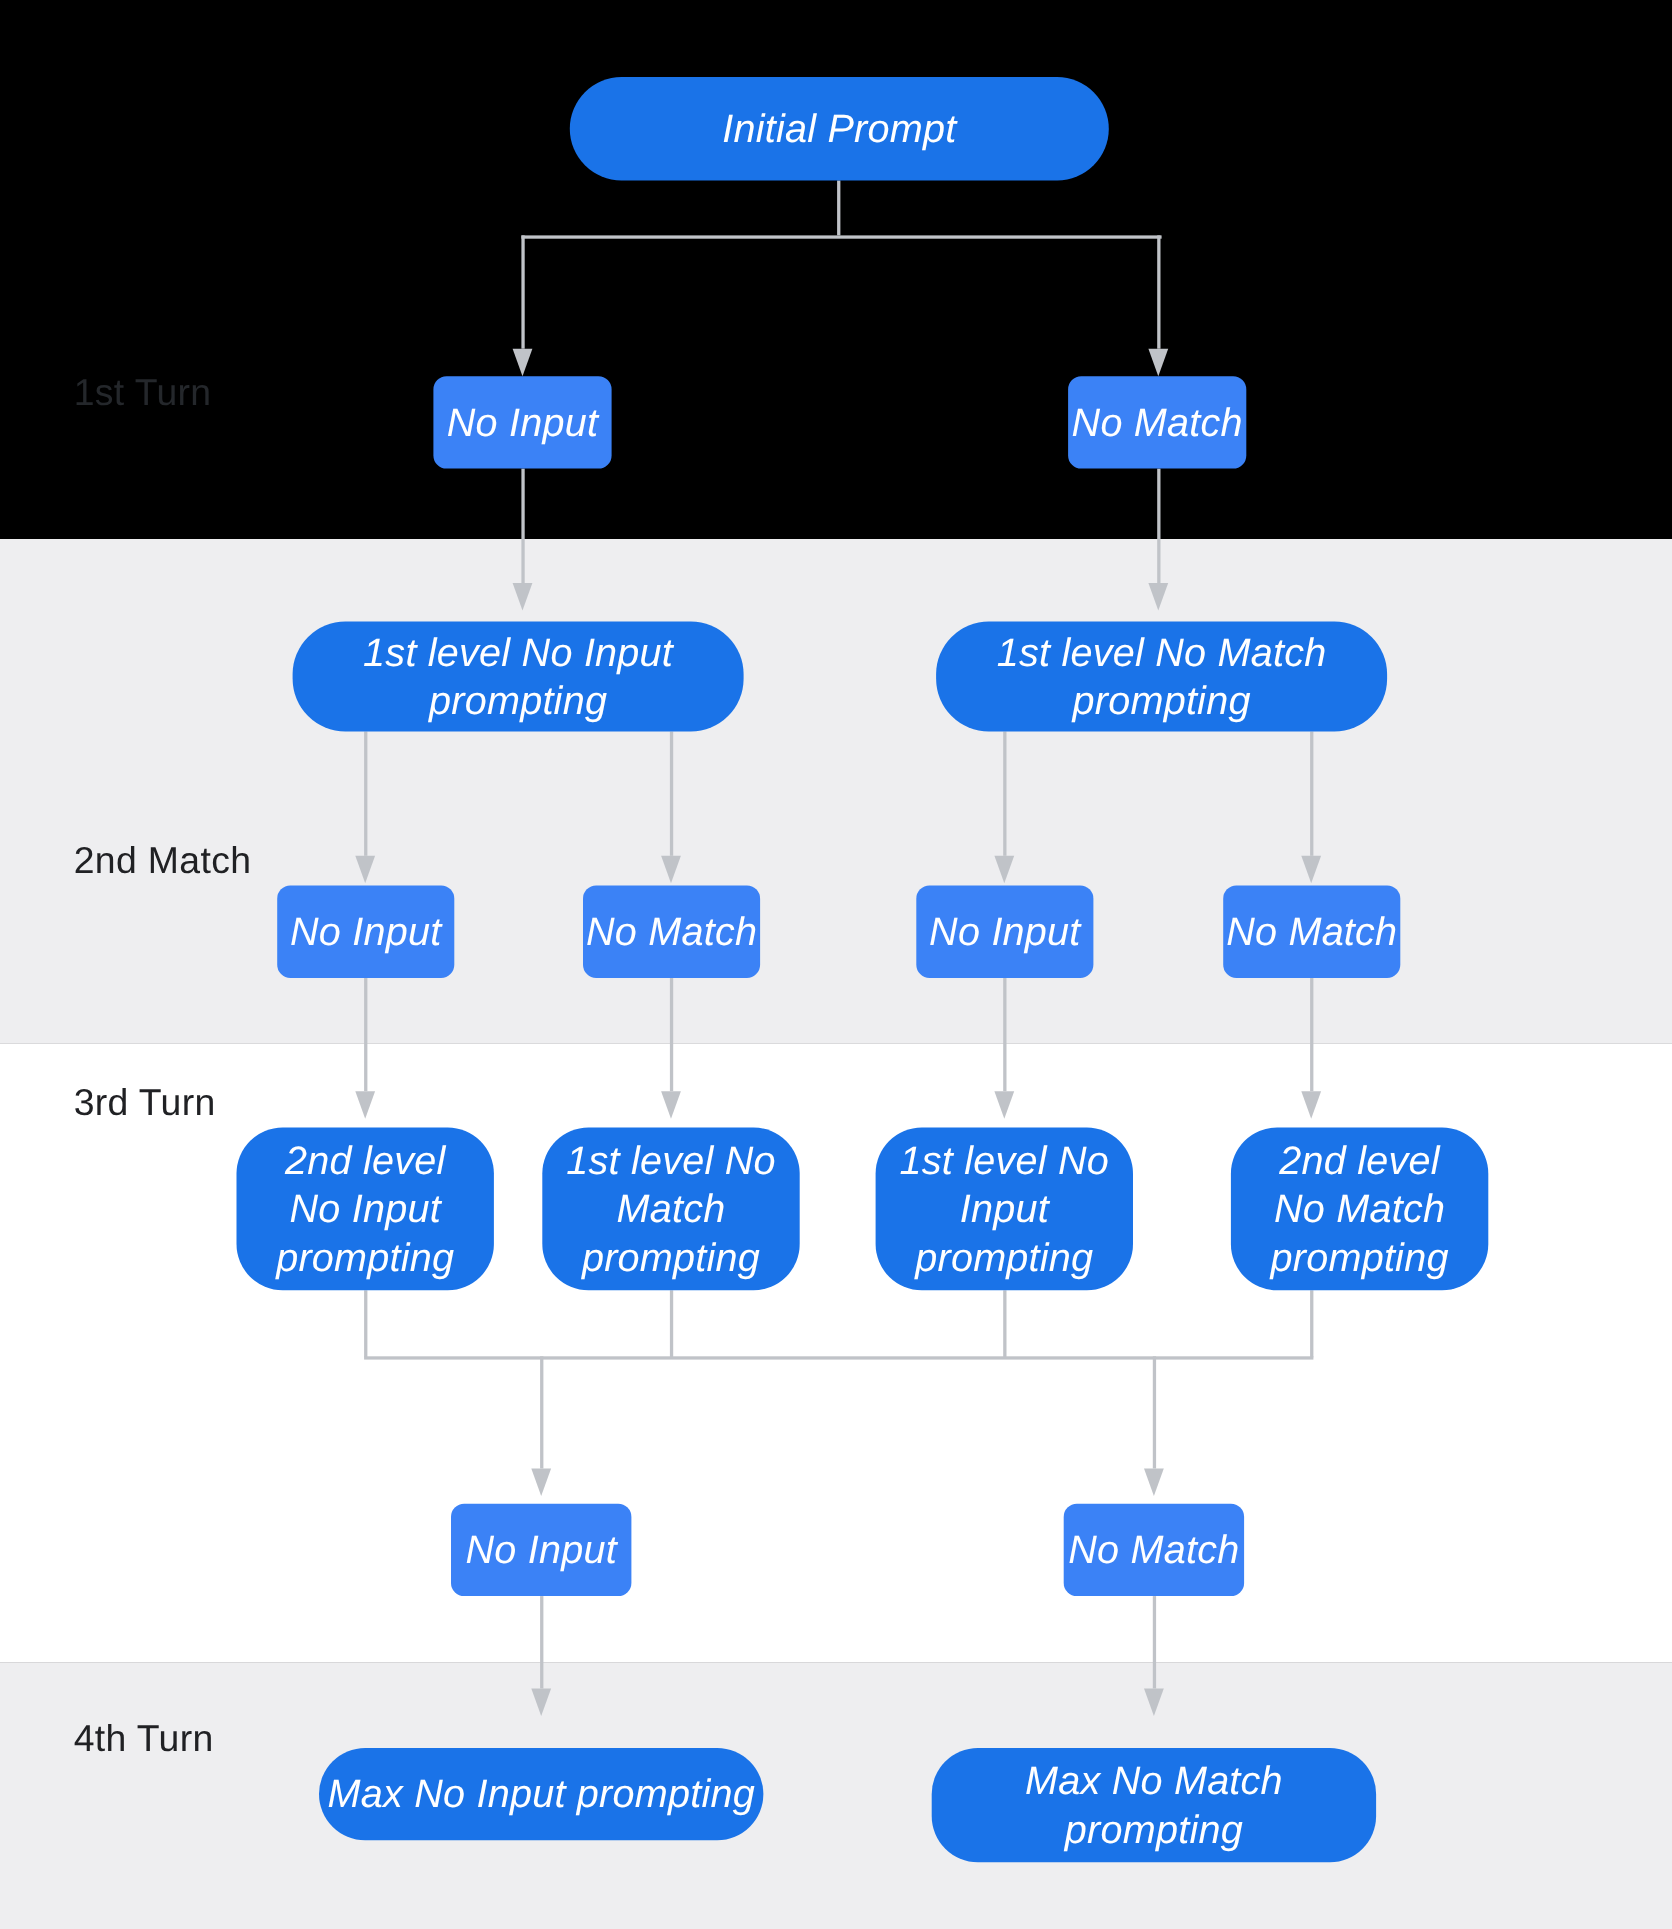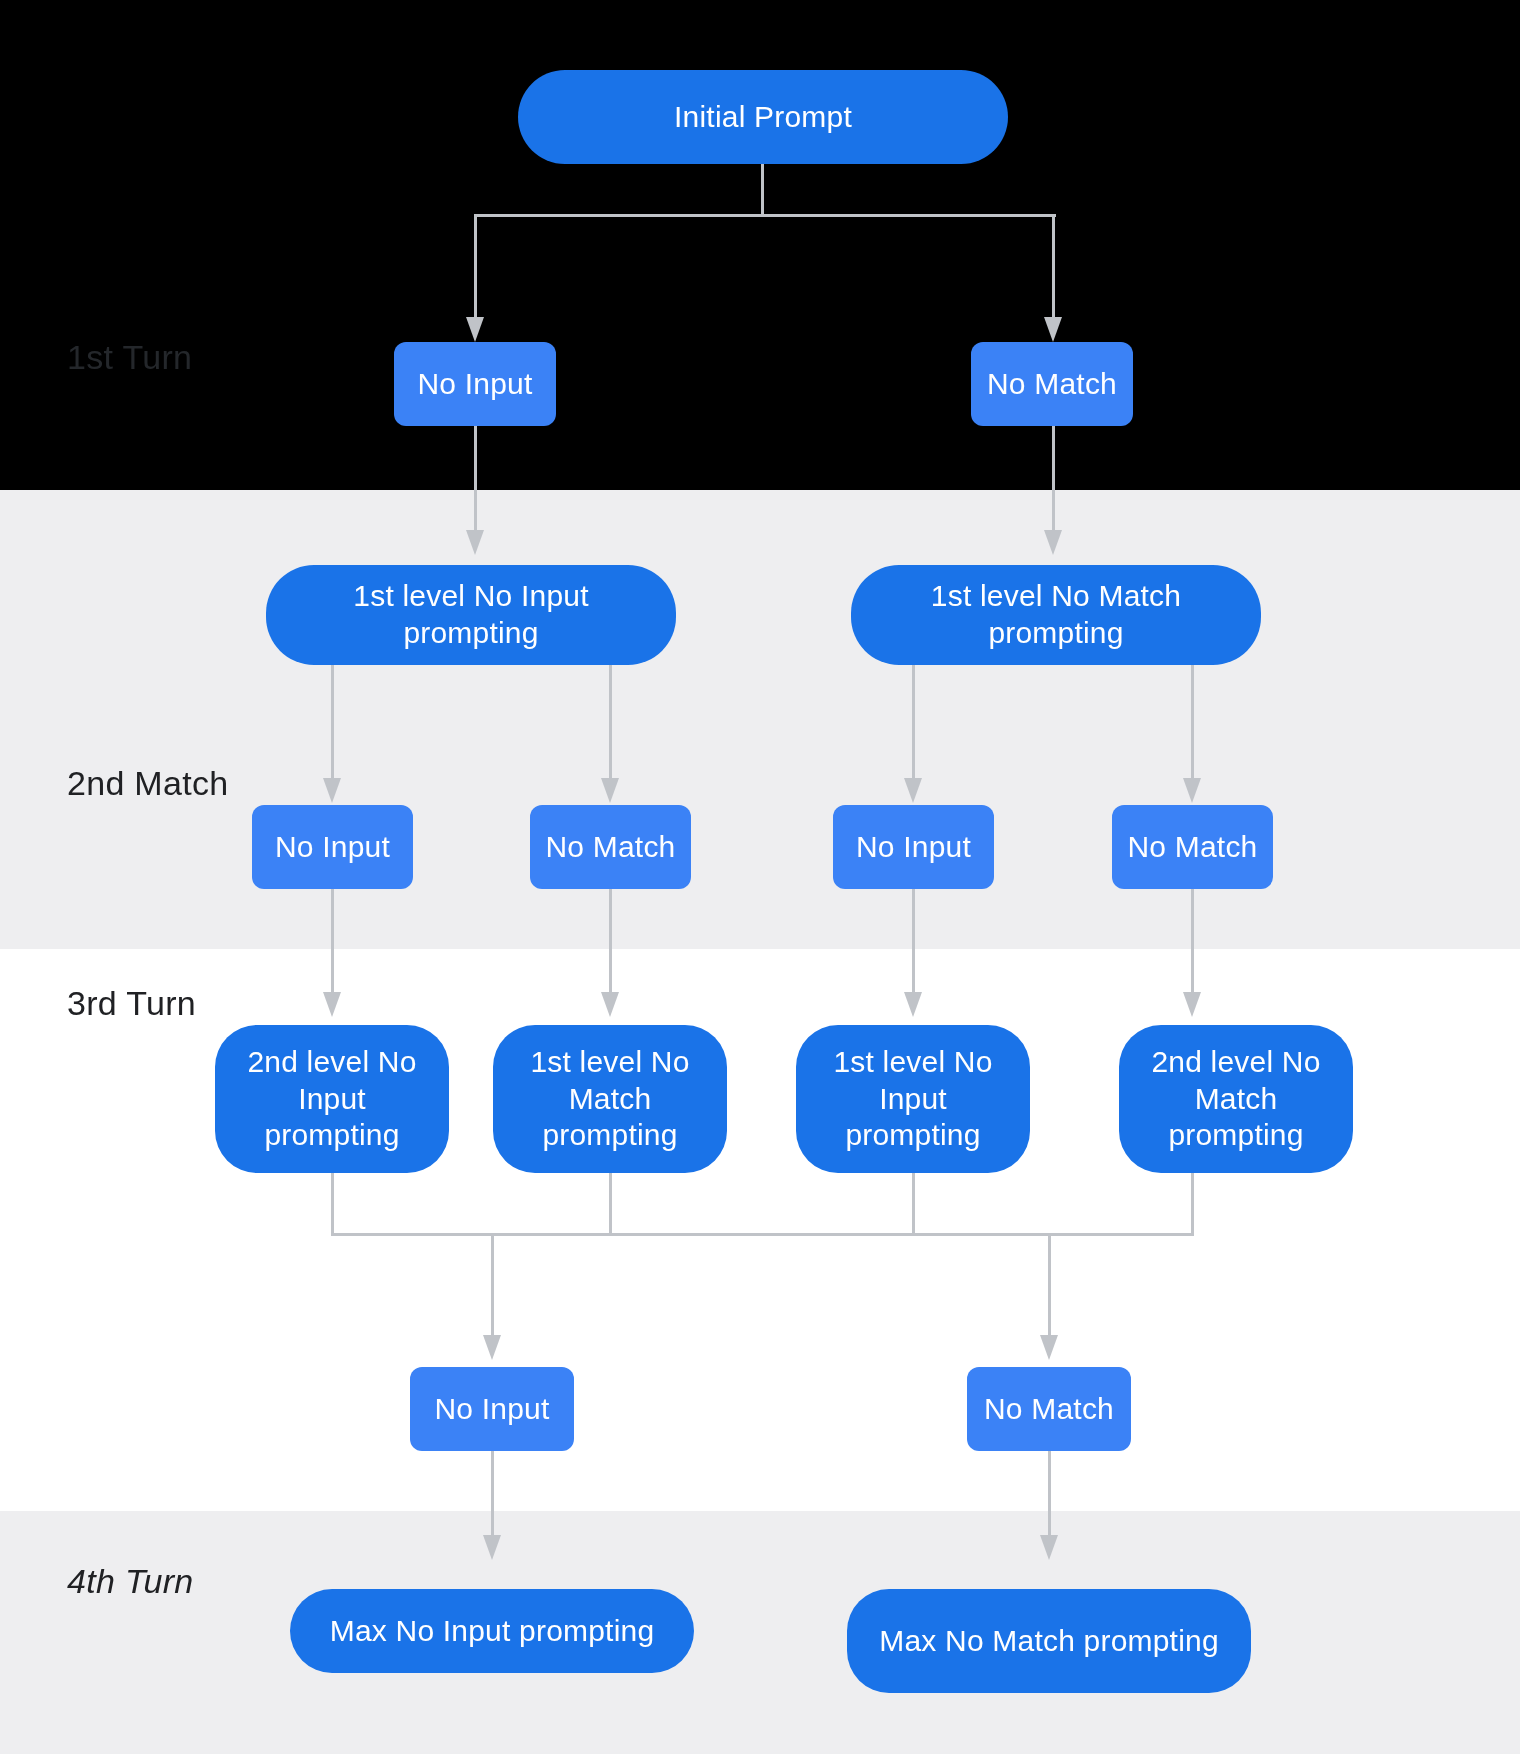--- a/index.html
+++ b/index.html
@@ -13,22 +13,22 @@
   .band.white{background:#ffffff;}
 
   .turn-label{
     position:absolute;left:67px;font-size:34px;font-weight:500;
     color:#202124;letter-spacing:.3px;white-space:nowrap;
   }
   .turn-label.on-black{color:#24272b;}
 
   .node{
     position:absolute;display:flex;align-items:center;justify-content:center;
-    color:#ffffff;font-size:30px;font-weight:500;text-align:center;
-    line-height:1.22;letter-spacing:.2px;box-sizing:border-box;
+    color:#ffffff;font-size:36px;font-weight:500;text-align:center;
+    line-height:1.22;letter-spacing:.2px;box-sizing:border-box;font-style:italic;
   }
   .blue{background:#1a73e8;}
   .green{background:#3b82f6;}
 
   .pill-initial{left:518px;top:70px;width:490px;height:94px;border-radius:47px;}
   .t1a{left:394px;top:342px;width:162px;height:84px;border-radius:12px;}
   .t1b{left:971px;top:342px;width:162px;height:84px;border-radius:12px;}
   .t2pa{left:266px;top:565px;width:410px;height:100px;border-radius:48px;padding:0 38px;}
   .t2pb{left:851px;top:565px;width:410px;height:100px;border-radius:48px;padding:0 38px;}
   .t2g1{left:252px;top:805px;width:161px;height:84px;border-radius:12px;}
@@ -57,21 +57,21 @@
 <div id="stage">
 
   <div class="band black" style="top:0;height:490px;"></div>
   <div class="band gray" style="top:490px;height:459px;"></div>
   <div class="band white" style="top:949px;height:562px;"></div>
   <div class="band gray" style="top:1511px;height:243px;"></div>
 
   <div class="turn-label on-black" style="top:338px;">1st Turn</div>
   <div class="turn-label" style="top:764px;">2nd Match</div>
   <div class="turn-label" style="top:984px;">3rd Turn</div>
-  <div class="turn-label" style="top:1562px;font-style:italic;">4th Turn</div>
+  <div class="turn-label" style="top:1562px;">4th Turn</div>
 
   <div class="cline" style="left:761px;top:164px;width:3px;height:50px;"></div>
   <div class="cline" style="left:474px;top:214px;width:582px;height:3px;"></div>
   <div class="cline" style="left:474px;top:214px;width:3px;height:103px;"></div>
   <div class="cline" style="left:1052px;top:214px;width:3px;height:103px;"></div>
   <div class="ahead" style="left:466px;top:317px;"></div>
   <div class="ahead" style="left:1044px;top:317px;"></div>
 
   <div class="cline" style="left:474px;top:426px;width:3px;height:104px;"></div>
   <div class="cline" style="left:1052px;top:426px;width:3px;height:104px;"></div>

